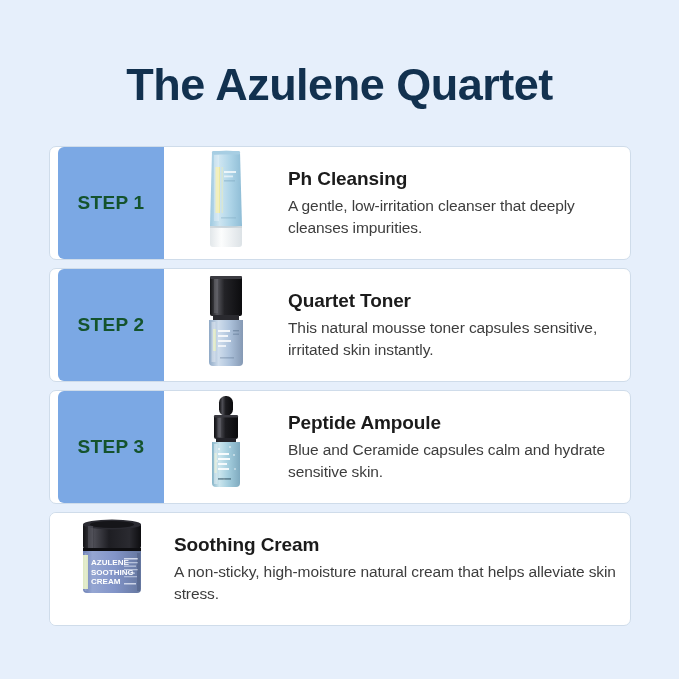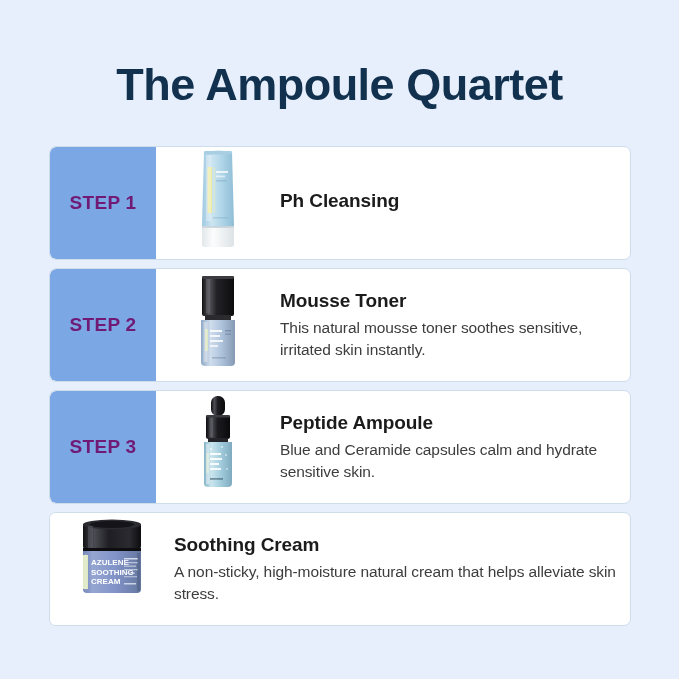--- a/index.html
+++ b/index.html
@@ -59,25 +59,26 @@
     overflow: hidden;
   }
 
   .step-badge {
     flex: 0 0 106px;
     background: #7ba8e4;
     border-radius: 6px 0 0 6px;
     display: flex;
     align-items: center;
     justify-content: center;
-    color: #701a75;
+    color: #14532d;
     font-size: 19px;
     font-weight: bold;
     letter-spacing: 0.3px;
     white-space: nowrap;
+    margin-left: 8px;
   }
 
   .step-visual {
     flex: 0 0 124px;
     display: flex;
     align-items: flex-start;
     justify-content: center;
     background: #ffffff;
   }
 
@@ -105,21 +106,21 @@
     letter-spacing: -0.1px;
   }
 
   .product-svg { display: block; }
 </style>
 </head>
 <body>
 
 <div class="page">
 
-  <div class="title">The Ampoule Quartet</div>
+  <div class="title">The Azulene Quartet</div>
 
   <div class="steps">
 
     <div class="step-row">
       <div class="step-badge">STEP 1</div>
 
       <div class="step-visual">
 
         <svg class="product-svg" width="70" height="104" viewBox="0 0 70 104">
           <defs>
@@ -150,20 +151,21 @@
 
           <rect x="23" y="8" width="5" height="66" fill="#ffffff" opacity="0.30"></rect>
 
           <path d="M19 79 q16 3.5 32 0 l0 18 q0 3 -3 3 l-26 0 q-3 0 -3 -3 Z" fill="url(#capG)"></path>
           <rect x="19" y="79" width="32" height="2" fill="#C9D2D7" opacity="0.8"></rect>
         </svg>
       </div>
 
       <div class="step-text">
         <div class="step-title">Ph Cleansing</div>
+        <div class="step-desc">A gentle, low-irritation cleanser that deeply cleanses impurities.</div>
       </div>
     </div>
 
     <div class="step-row">
       <div class="step-badge">STEP 2</div>
 
       <div class="step-visual">
 
         <svg class="product-svg" width="62" height="104" viewBox="0 0 62 104">
           <defs>
@@ -196,22 +198,22 @@
           <rect x="23" y="76" width="8" height="2" fill="#ffffff" opacity="0.7"></rect>
           <rect x="38" y="61" width="6" height="1.4" fill="#5C7490" opacity="0.55"></rect>
           <rect x="38" y="64.5" width="6" height="1.4" fill="#5C7490" opacity="0.45"></rect>
 
           <rect x="16.5" y="53" width="4" height="40" fill="#ffffff" opacity="0.35"></rect>
           <rect x="25" y="88" width="14" height="1.6" fill="#5C7490" opacity="0.35"></rect>
         </svg>
       </div>
 
       <div class="step-text">
-        <div class="step-title">Mousse Toner</div>
-        <div class="step-desc">This natural mousse toner soothes sensitive, irritated skin instantly.</div>
+        <div class="step-title">Quartet Toner</div>
+        <div class="step-desc">This natural mousse toner capsules sensitive, irritated skin instantly.</div>
       </div>
     </div>
 
     <div class="step-row">
       <div class="step-badge">STEP 3</div>
 
       <div class="step-visual">
 
         <svg class="product-svg" width="62" height="104" viewBox="0 0 62 104">
           <defs>

